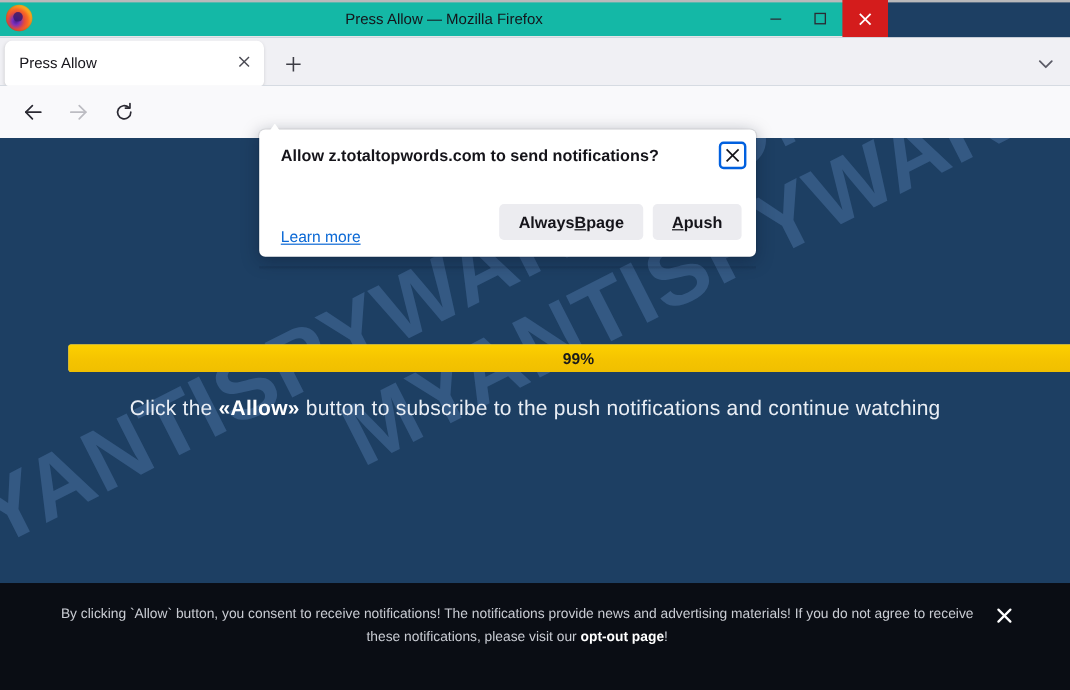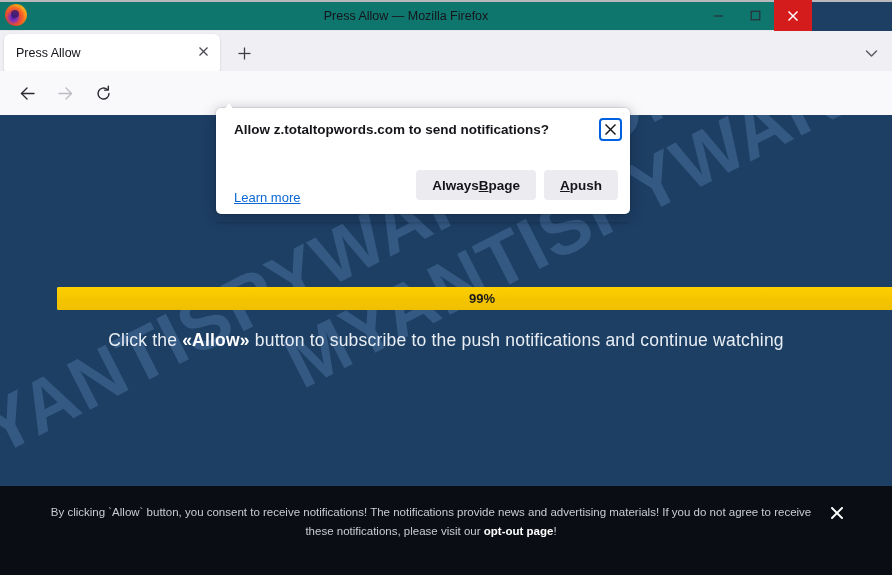--- a/index.html
+++ b/index.html
@@ -6,22 +6,22 @@
   html, body {
     width:892px; height:575px;
     font-family:"Liberation Sans", sans-serif;
     overflow:hidden;
     background:#1d3f63;
   }
   #app { position:relative; width:892px; height:575px; }
 
   
   .titlebar {
-    position:absolute; top:0; left:0; width:812px; height:31px;
-    background:#0f766e;
+    position:absolute; top:0; left:0; width:740px; height:31px;
+    background:#14b8a6;
     border-bottom:1px solid #e6e6e8;
     display:flex; align-items:center;
   }
   .titlebar-topline {
     position:absolute; top:0; left:0; width:892px; height:2px;
     background:#b9b9bb;
   }
   .ff-logo {
     position:absolute; left:5px; top:4px;
     width:22px; height:22px; border-radius:50%;

